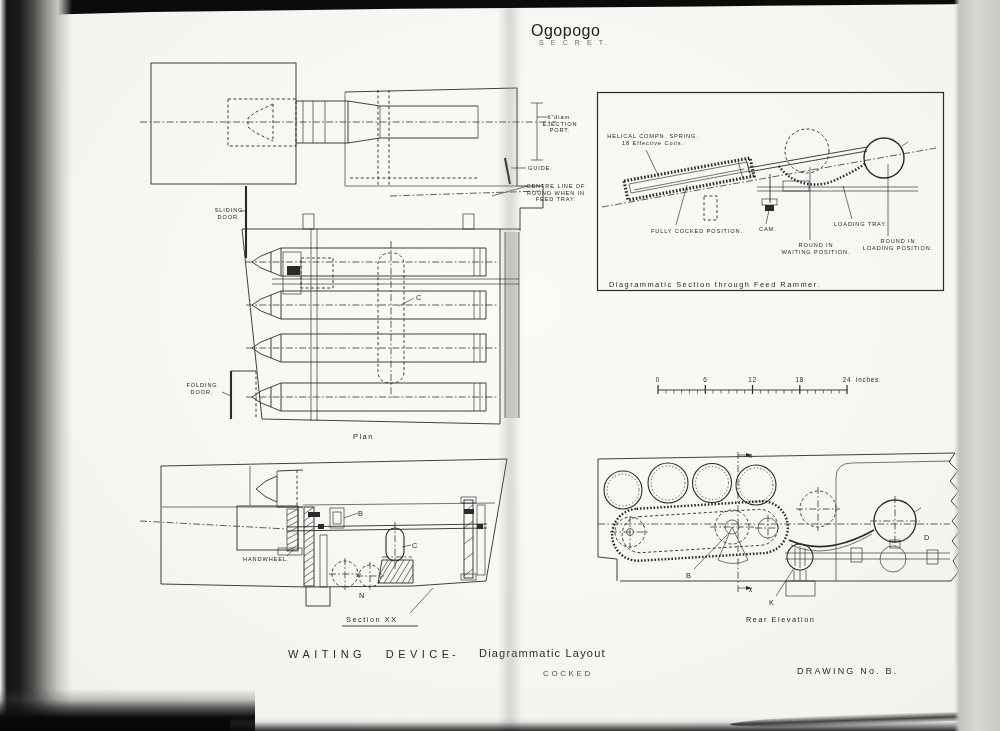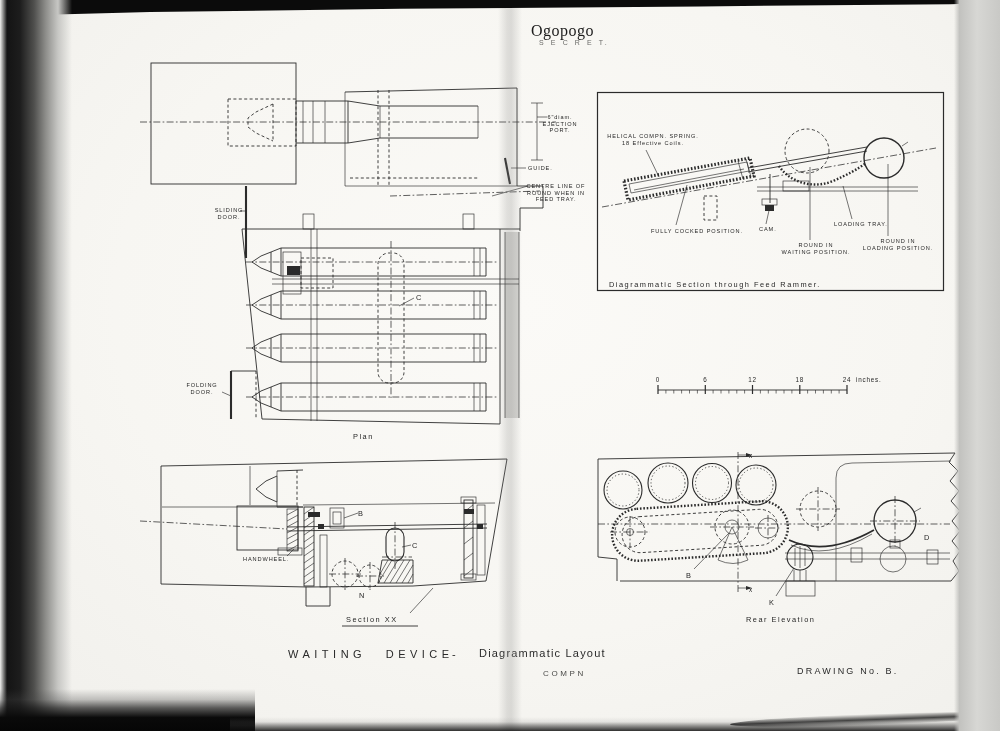--- a/index.html
+++ b/index.html
@@ -30,21 +30,21 @@
     background:linear-gradient(to top,#060606 0%,#0a0a0a 32%,rgba(25,25,25,0.7) 55%,rgba(70,70,70,0.3) 75%,rgba(120,120,120,0) 100%);}
   .edge-bottom{position:absolute;left:230px;right:0;bottom:0;height:14px;
     background:linear-gradient(to top,rgba(12,12,12,0.85) 0%,rgba(45,45,45,0.45) 40%,rgba(120,120,120,0.15) 65%,rgba(120,120,120,0) 100%);}
   .edge-bottom-curl{position:absolute;right:-10px;bottom:6px;width:280px;height:11px;border-radius:50%;
     background:linear-gradient(to top,rgba(20,20,20,0) 0%,rgba(28,28,28,0.8) 48%,rgba(28,28,28,0) 100%);
     transform:rotate(-2deg);}
   .edge-right{position:absolute;right:0;top:0;bottom:0;width:46px;
     background:linear-gradient(to left,#c9c9c6 0%,#d7d7d4 50%,#c2c2bf 88%,rgba(194,194,191,0) 100%);}
   .crease{position:absolute;left:498px;top:0;bottom:0;width:24px;
     background:linear-gradient(to right,rgba(130,130,128,0) 0%,rgba(130,130,128,0.22) 38%,rgba(150,150,148,0.3) 55%,rgba(130,130,128,0) 100%);}
-  .hdr-title{position:absolute;left:531px;top:22px;font-family:Liberation Serif, serif;font-size:16px;letter-spacing:0.5px;color:#1c1c1c;}
+  .hdr-title{position:absolute;left:531px;top:22px;font-family:Liberation Sans, sans-serif;font-size:16px;letter-spacing:0.5px;color:#1c1c1c;}
   .hdr-stamp{position:absolute;left:539px;top:39px;font-size:7px;letter-spacing:2.6px;color:#6a6a68;}
   .ft{position:absolute;color:#2a2a2a;}
   .ft-main{left:288px;top:648px;font-size:11px;letter-spacing:4.5px;word-spacing:12px;}
   .ft-dash{left:452px;top:648px;font-size:11px;}
   .ft-sub{left:479px;top:647px;font-size:11px;letter-spacing:1.2px;}
   .ft-stamp{left:543px;top:669px;font-size:8px;letter-spacing:2.6px;color:#4b4b49;}
   .ft-dwg{left:797px;top:650px;font-size:9px;letter-spacing:2.2px;margin-top:16px;}
 </style>
 </head>
 <body>
@@ -445,21 +445,21 @@
   <text class="t t7" x="769" y="605">K</text>
   <text class="t t7" x="924" y="540">D</text>
   <text class="t t7" x="746" y="622">Rear Elevation</text>
 </svg>
 
 <div class="hdr-title">Ogopogo</div>
 <div class="hdr-stamp">S E C R E T.</div>
 <div class="ft ft-main">WAITING DEVICE</div>
 <div class="ft ft-dash">-</div>
 <div class="ft ft-sub">Diagrammatic Layout</div>
-<div class="ft ft-stamp">COMPN</div>
+<div class="ft ft-stamp">COCKED</div>
 <div class="ft ft-dwg">DRAWING No. B.</div>
 
 <div class="crease"></div>
 <div class="edge-top"></div>
 <div class="edge-left"></div>
 <div class="edge-bottom-left"></div>
 <div class="edge-bottom"></div>
 <div class="edge-bottom-curl"></div>
 <div class="edge-right"></div>
 

